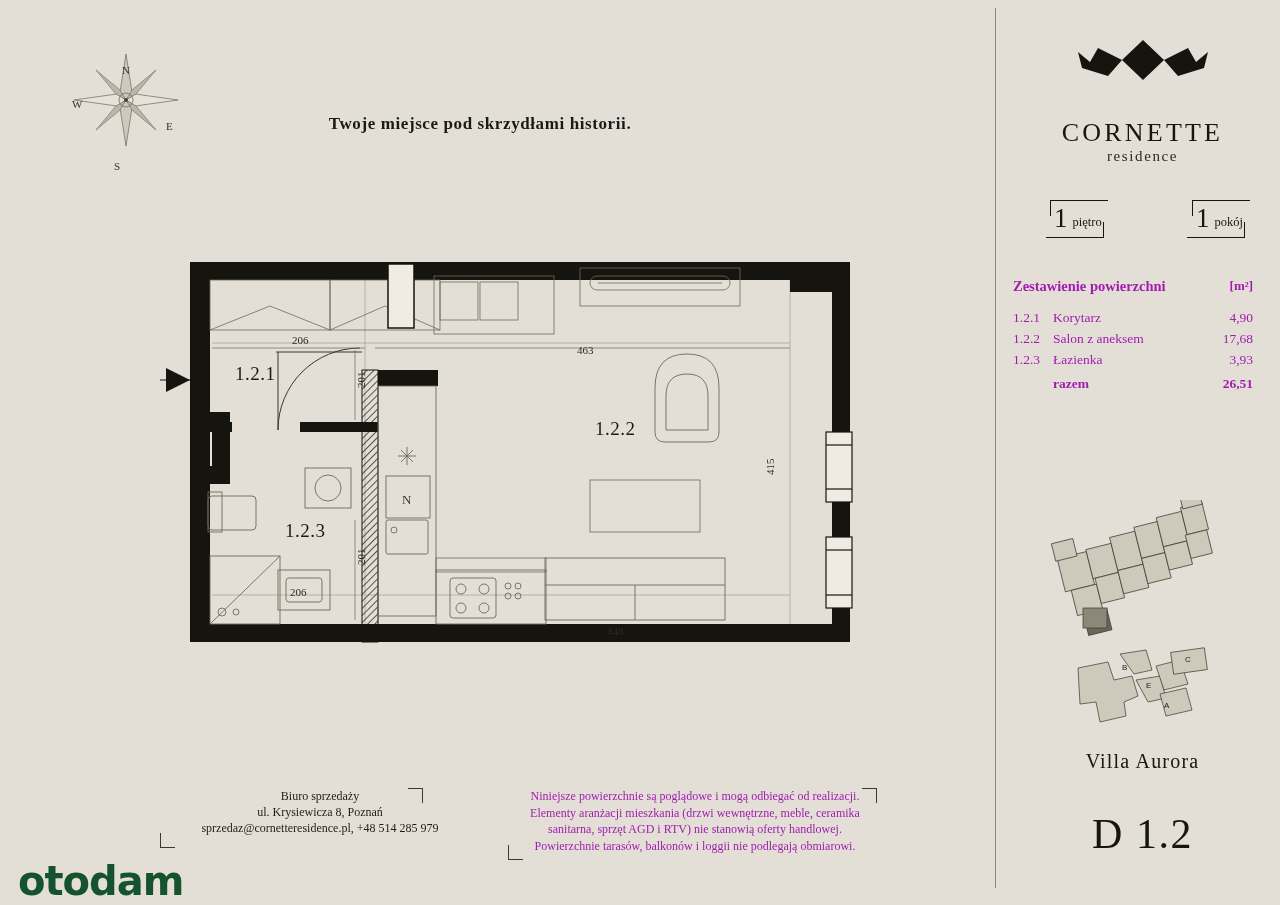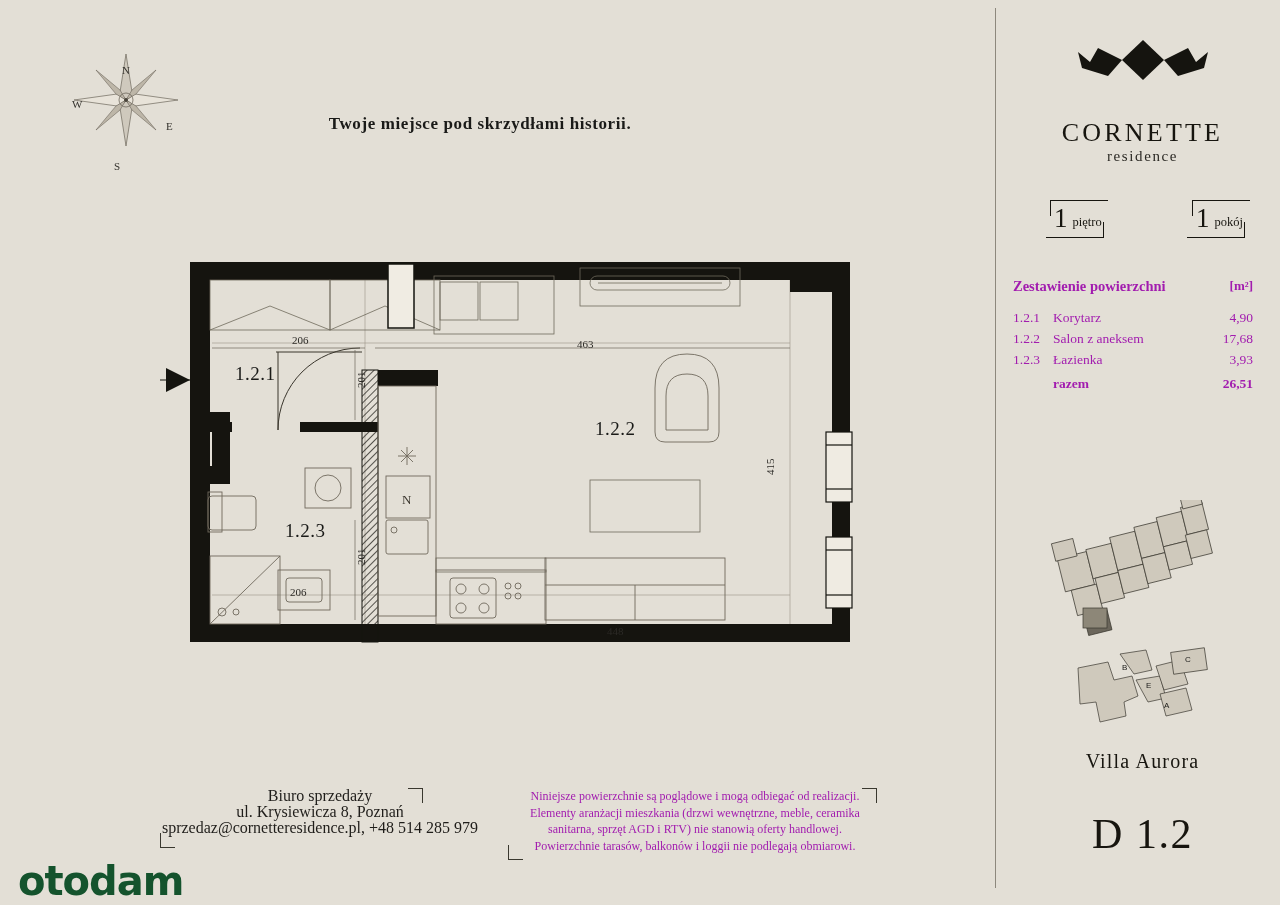--- a/index.html
+++ b/index.html
@@ -86,36 +86,36 @@
     position: absolute;
     font-family: "Liberation Serif", serif;
     font-size: 11px;
     color: #2c2a26;
   }
   .dim.rot {
     transform: rotate(-90deg);
     transform-origin: left top;
   }
   .d-206a { left: 142px; top: 94px; }
-  .d-463  { left: 427px; top: 98px; }
+  .d-463  { left: 427px; top: 104px; }
   .d-201a { left: 205px; top: 148px; }
   .d-201b { left: 205px; top: 325px; }
   .d-206b { left: 140px; top: 346px; }
   .d-448  { left: 457px; top: 342px; margin-top: 43px; }
   .d-415  { left: 614px; top: 235px; }
 
   
   .footer-left {
     position: absolute;
     left: 160px;
     top: 788px;
     width: 320px;
     text-align: center;
     font-family: "Liberation Serif", serif;
-    font-size: 16px;
+    font-size: 12px;
     line-height: 16px;
     color: #1f1d1a;
   }
   .footer-left .www {
     font-weight: bold;
     margin-top: 1px;
   }
 
   .footer-mid {
     position: absolute;

